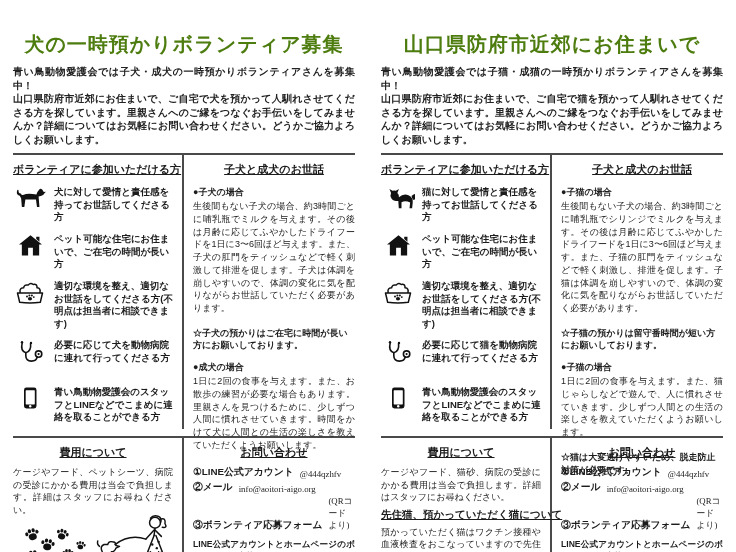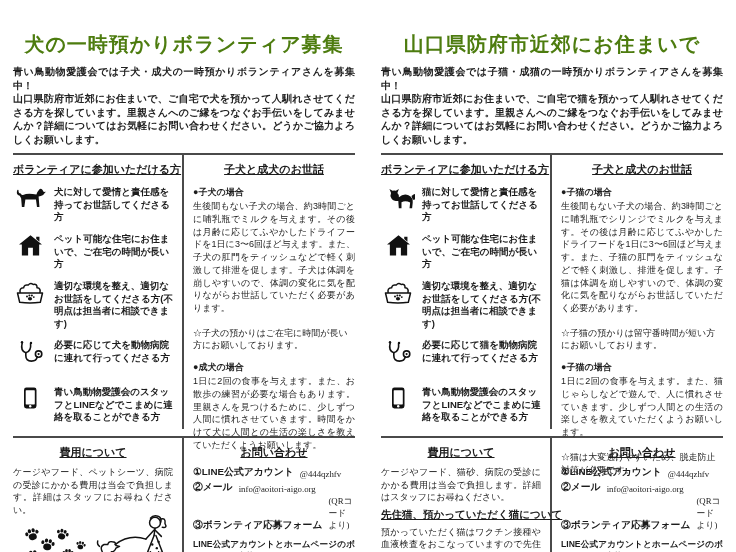--- a/index.html
+++ b/index.html
@@ -24,21 +24,21 @@
   .col.right{padding-left:9px;}
   .sec-heading{
     font-size:11px;font-weight:bold;text-align:center;
     text-decoration:underline;margin:2px 0 9px 0;white-space:nowrap;
   }
   .vol-item{display:flex;align-items:flex-start;gap:7px;margin-bottom:9px;min-height:38px;}
   .vol-icon{flex:0 0 34px;display:flex;justify-content:center;}
   .vol-text{font-size:9.5px;font-weight:600;line-height:1.32;}
   .care-title{font-size:9px;font-weight:bold;margin:0 0 1px 0;}
   .care-body{font-size:9px;line-height:1.42;margin:0 0 8px 0;text-align:justify;}
-  .care-note{font-size:9px;font-weight:normal;line-height:1.4;margin:12px 0 9px 0;}
+  .care-note{font-size:9px;font-weight:bold;line-height:1.4;margin:12px 0 9px 0;}
   .bottom{display:flex;height:168px;}
   .bcol{width:50%;box-sizing:border-box;padding-top:6px;}
   .bcol.left{padding-right:9px;border-right:2px solid #4a4a4a;}
   .bcol.right{padding-left:9px;}
   .b-heading{font-size:11px;font-weight:bold;text-align:center;text-decoration:underline;margin:1px 0 6px 0;white-space:nowrap;}
   .b-body{font-size:9px;line-height:1.4;margin:0;text-align:justify;}
   .sub-heading{font-size:10.5px;font-weight:bold;text-align:center;text-decoration:underline;margin:4px 0 4px 0;white-space:nowrap;}
   .sub-note{font-size:8px;font-weight:600;line-height:1.4;margin-top:5px;text-align:justify;}
   .illu-row{display:flex;align-items:flex-end;margin:1px 0 0 4px;height:52px;}
   .contact-list{margin-top:2px;}

